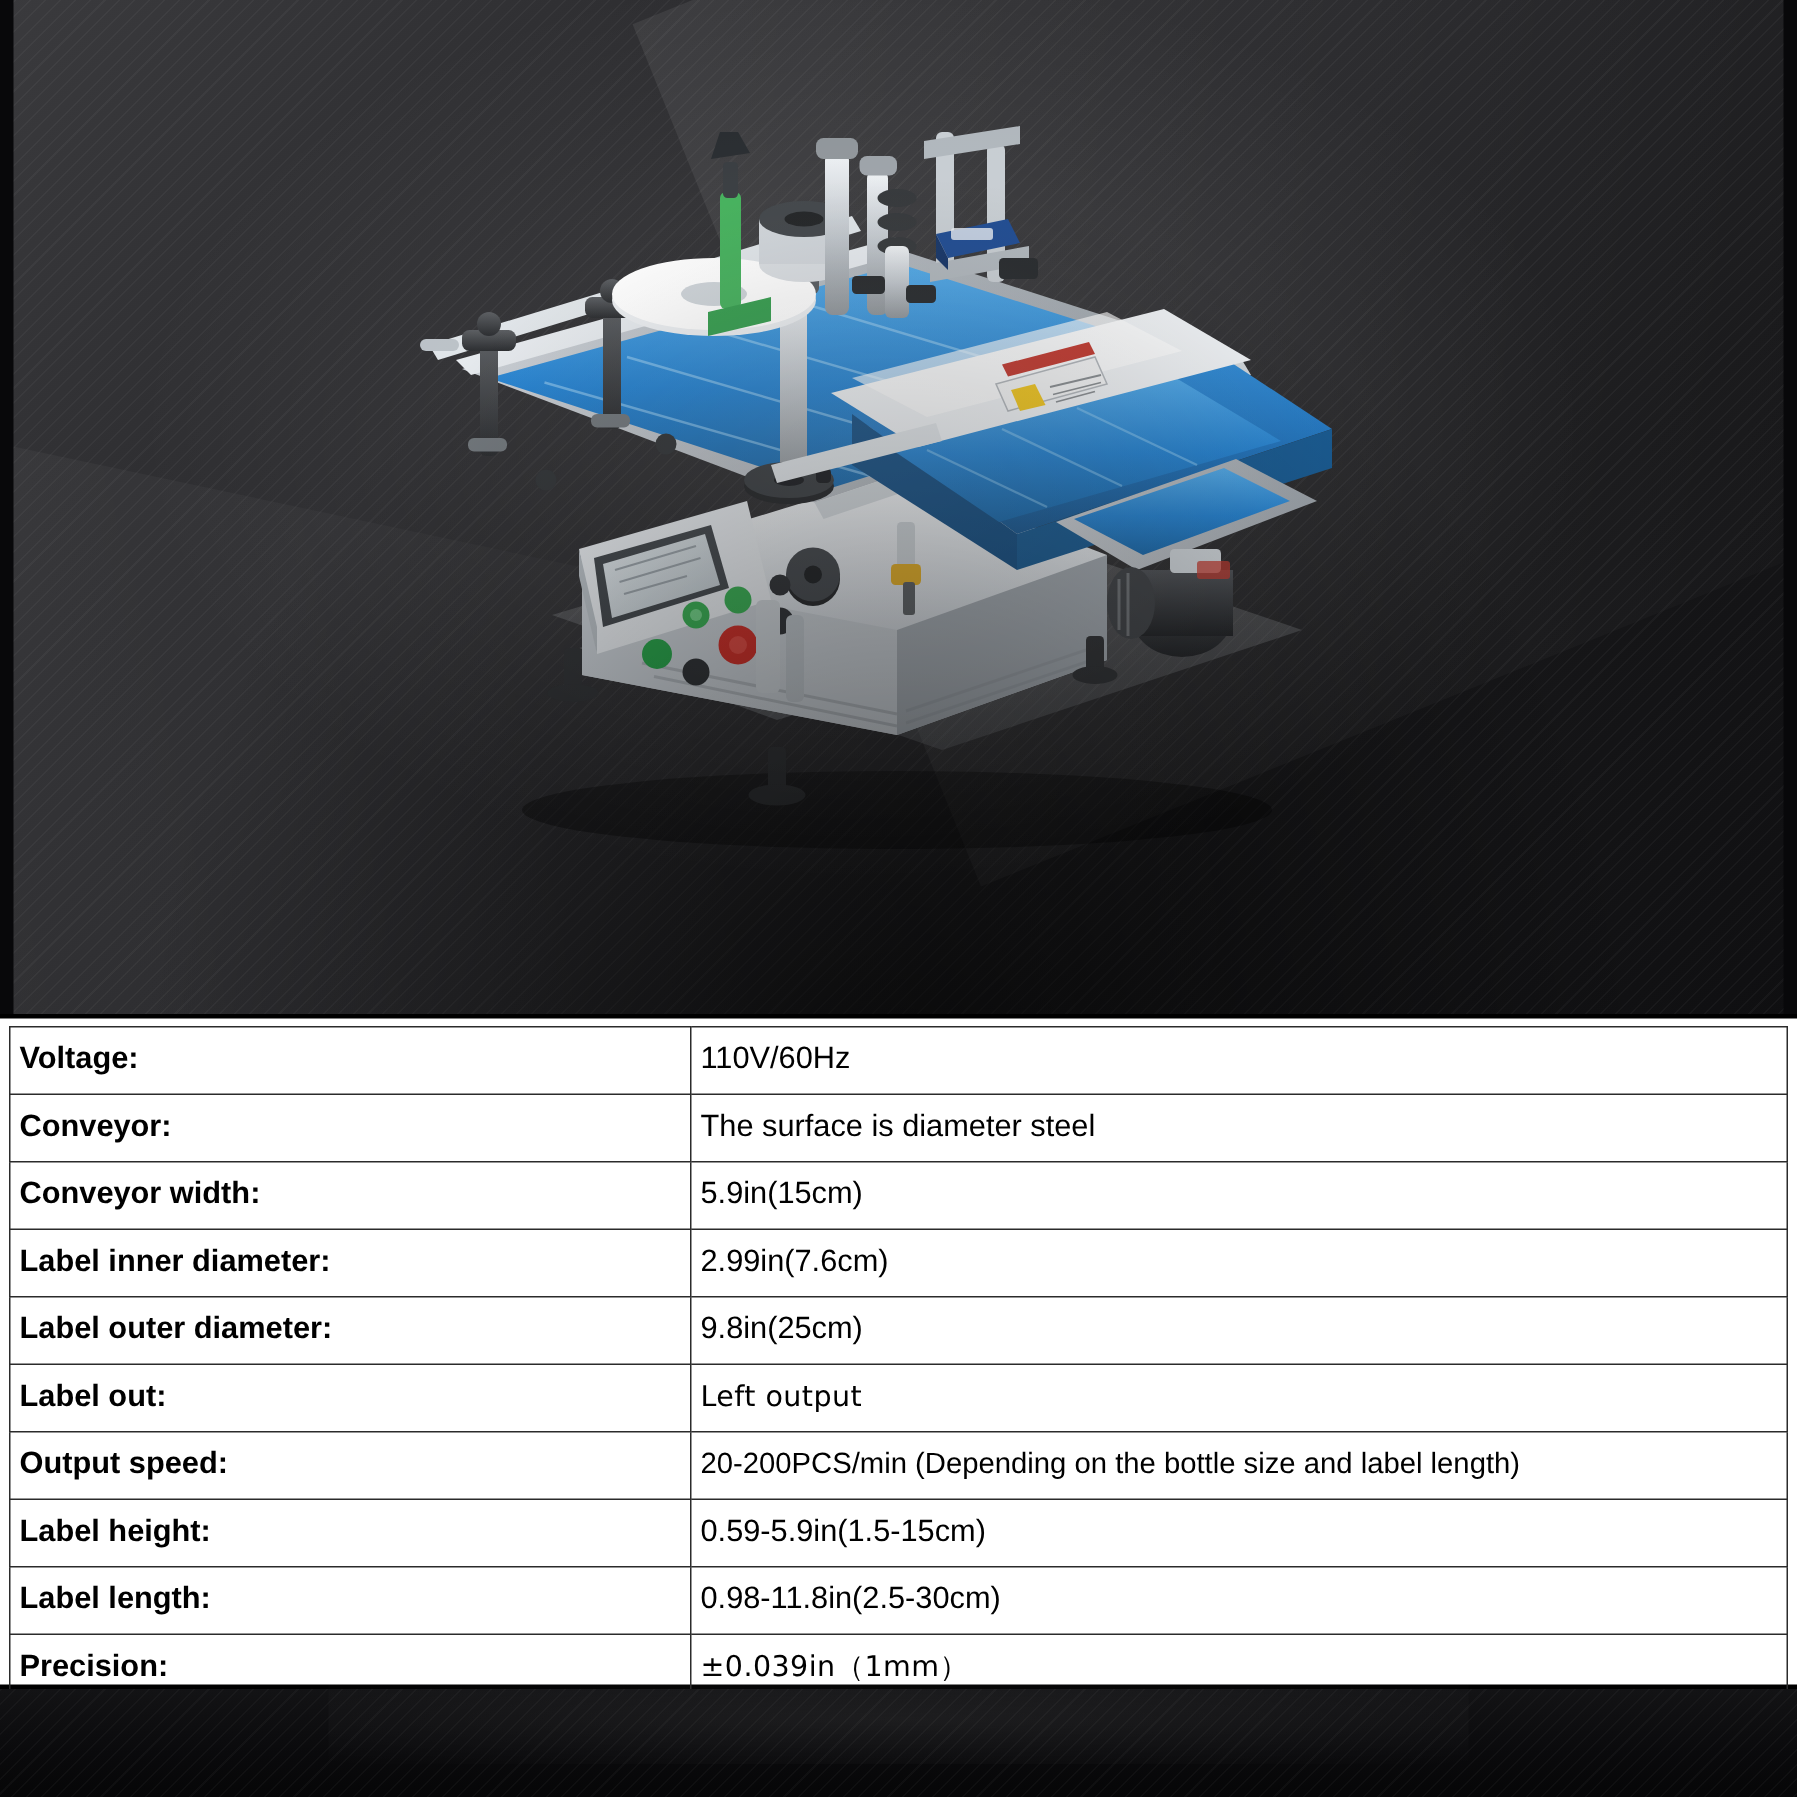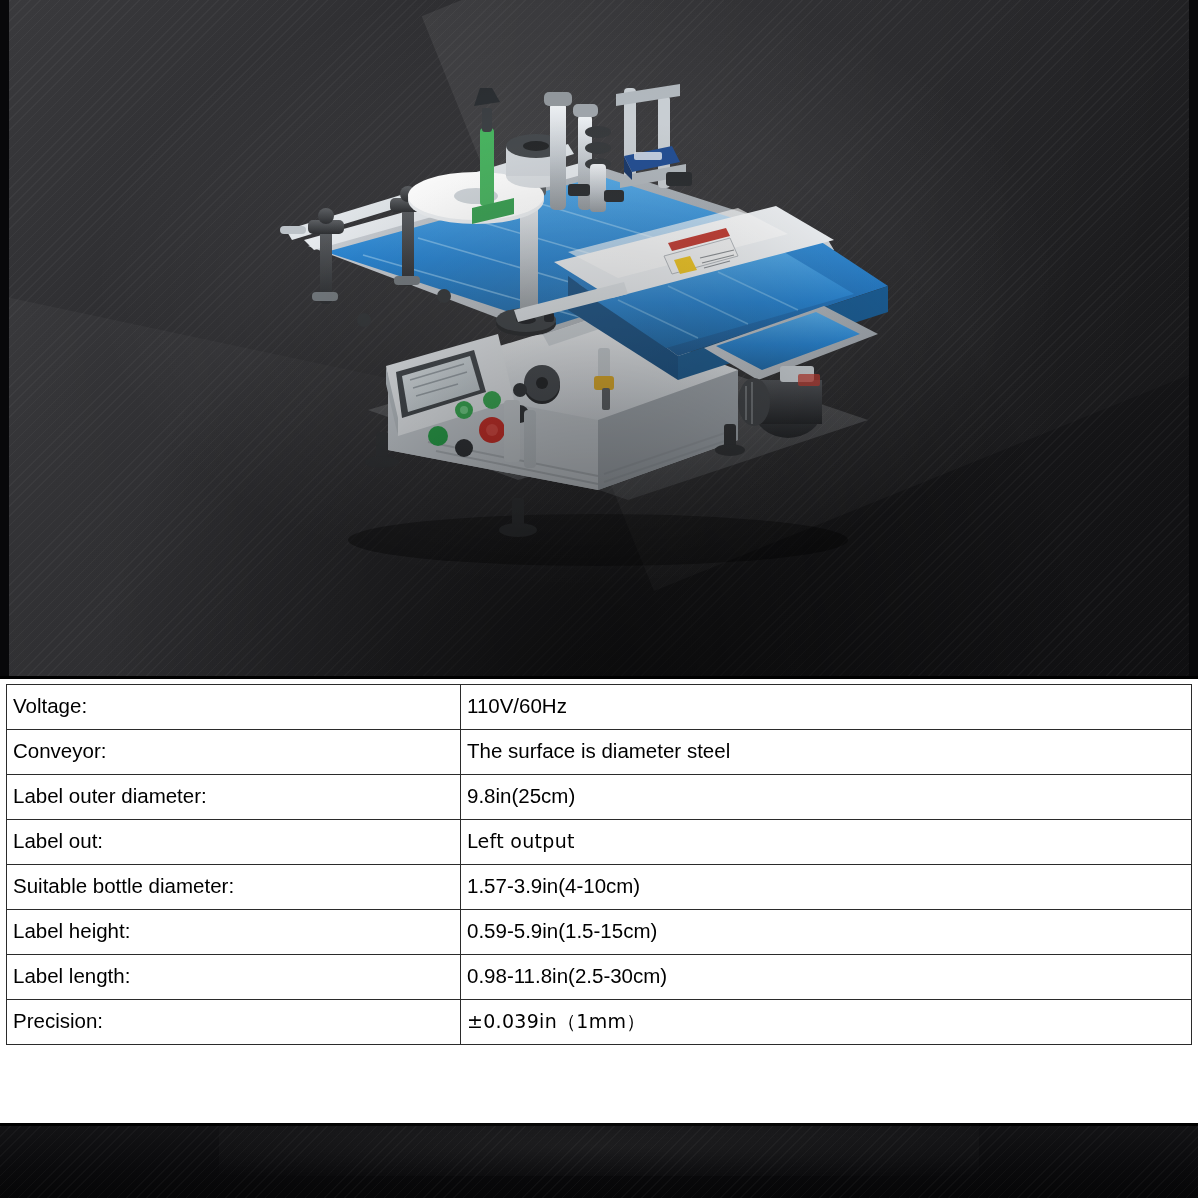--- a/index.html
+++ b/index.html
@@ -106,21 +106,21 @@
     border: 1px solid #2b2b2b;
     font-size: 20.5px;
     line-height: 1.12;
     color: #000;
     padding: 5px 6px 6px 6px;
     height: 33px;
     vertical-align: middle;
     white-space: nowrap;
     overflow: hidden;
   }
-  table.spec td.k { width: 441px; }
+  table.spec td.k { width: 441px; font-weight: bold; }
   table.spec td.v { width: auto; border-radius: 20px; }
   td.v.mono-ish {
     font-family: "DejaVu Sans", sans-serif;
     font-size: 19px;
     letter-spacing: 0.3px;
   }
   td.v.narrow {
     font-size: 19.5px;
   }
 
@@ -406,30 +406,38 @@
       <tbody>
         <tr>
           <td class="k">Voltage:</td>
           <td class="v">110V/60Hz</td>
         </tr>
         <tr>
           <td class="k">Conveyor:</td>
           <td class="v">The surface is diameter steel</td>
         </tr>
         <tr>
+          <td class="k">Conveyor width:</td>
+          <td class="v">5.9in(15cm)</td>
+        </tr>
+        <tr>
+          <td class="k">Label inner diameter:</td>
+          <td class="v">2.99in(7.6cm)</td>
+        </tr>
+        <tr>
           <td class="k">Label outer diameter:</td>
           <td class="v">9.8in(25cm)</td>
         </tr>
         <tr>
           <td class="k">Label out:</td>
           <td class="v mono-ish">Left output</td>
         </tr>
         <tr>
-          <td class="k">Suitable bottle diameter:</td>
-          <td class="v">1.57-3.9in(4-10cm)</td>
+          <td class="k">Output speed:</td>
+          <td class="v narrow">20-200PCS/min (Depending on the bottle size and label length)</td>
         </tr>
         <tr>
           <td class="k">Label height:</td>
           <td class="v">0.59-5.9in(1.5-15cm)</td>
         </tr>
         <tr>
           <td class="k">Label length:</td>
           <td class="v">0.98-11.8in(2.5-30cm)</td>
         </tr>
         <tr>

